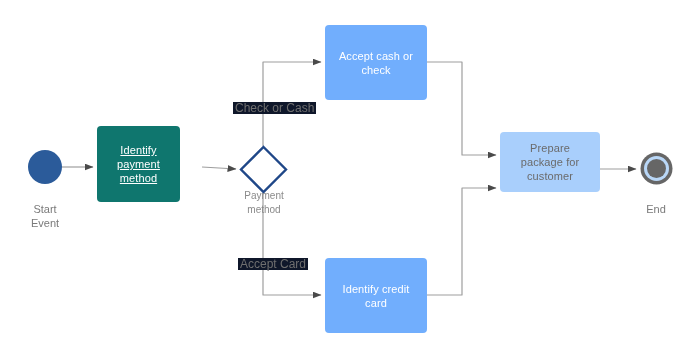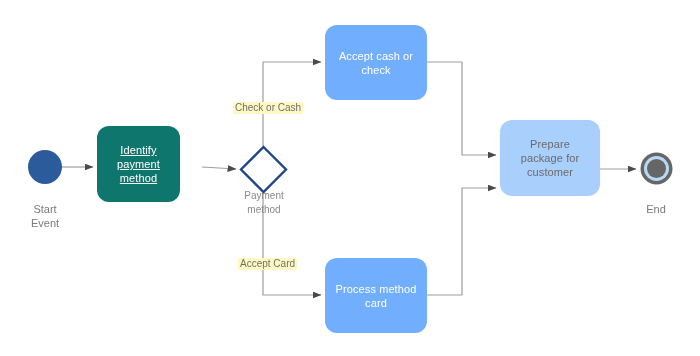--- a/index.html
+++ b/index.html
@@ -22,21 +22,21 @@
     left: 0;
     top: 0;
     width: 700px;
     height: 356px;
   }
   .node {
     position: absolute;
     box-sizing: border-box;
   }
   .task {
-    border-radius: 12px;
+    border-radius: 4px;
     display: flex;
     align-items: center;
     justify-content: center;
     text-align: center;
     color: #ffffff;
     font-size: 11px;
     line-height: 14px;
     padding: 4px 8px;
     letter-spacing: 0.1px;
   }
@@ -56,23 +56,23 @@
     position: absolute;
     text-align: center;
     color: #8a8a8a;
     font-size: 10px;
     line-height: 14px;
     white-space: pre-line;
   }
   .edge-label {
     position: absolute;
     color: #6f6f6f;
-    font-size: 10px;
+    font-size: 12px;
     line-height: 12px;
-    background: #fef9c3;
+    background: #0f172a;
     padding: 0 2px;
     white-space: nowrap;
   }
   .gateway {
     position: absolute;
   }
 </style>
 </head>
 <body>
 
@@ -114,24 +114,24 @@
     </svg>
   </div>
   <div class="gateway-label" style="left:228px; top:189px; width:72px;">Payment
 method</div>
 
   <div class="node task" style="left:325px; top:25px; width:102px; height:75px; background:#71AEFD;">
     <span>Accept cash or check</span>
   </div>
 
   <div class="node task" style="left:325px; top:258px; width:102px; height:75px; background:#71AEFD;">
-    <span>Process method card</span>
+    <span>Identify credit card</span>
   </div>
 
-  <div class="node task" style="left:500px; top:120px; width:100px; height:76px; background:#A9CFFC; color:#6b6b6b;">
+  <div class="node task" style="left:500px; top:132px; width:100px; height:60px; background:#A9CFFC; color:#6b6b6b;">
     <span>Prepare package for customer</span>
   </div>
 
   <div class="node" style="left:640px; top:152px; width:33px; height:33px;">
     <svg width="33" height="33" viewBox="0 0 33 33" xmlns="http://www.w3.org/2000/svg">
       <circle cx="16.5" cy="16.5" r="16" fill="#666666"></circle>
       <circle cx="16.5" cy="16.5" r="12.5" fill="#B9D7F7"></circle>
       <circle cx="16.5" cy="16.5" r="9.5" fill="#666666"></circle>
     </svg>
   </div>

